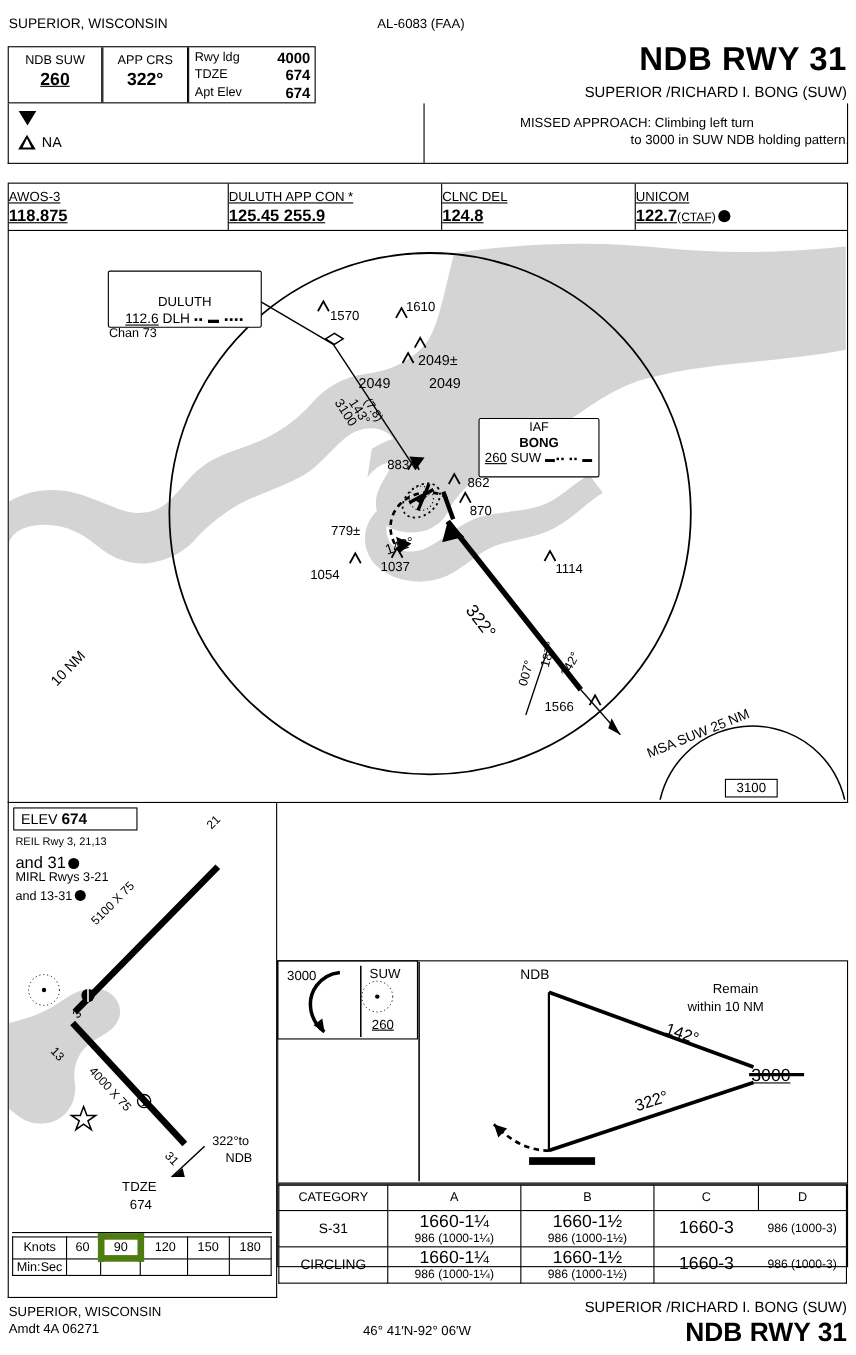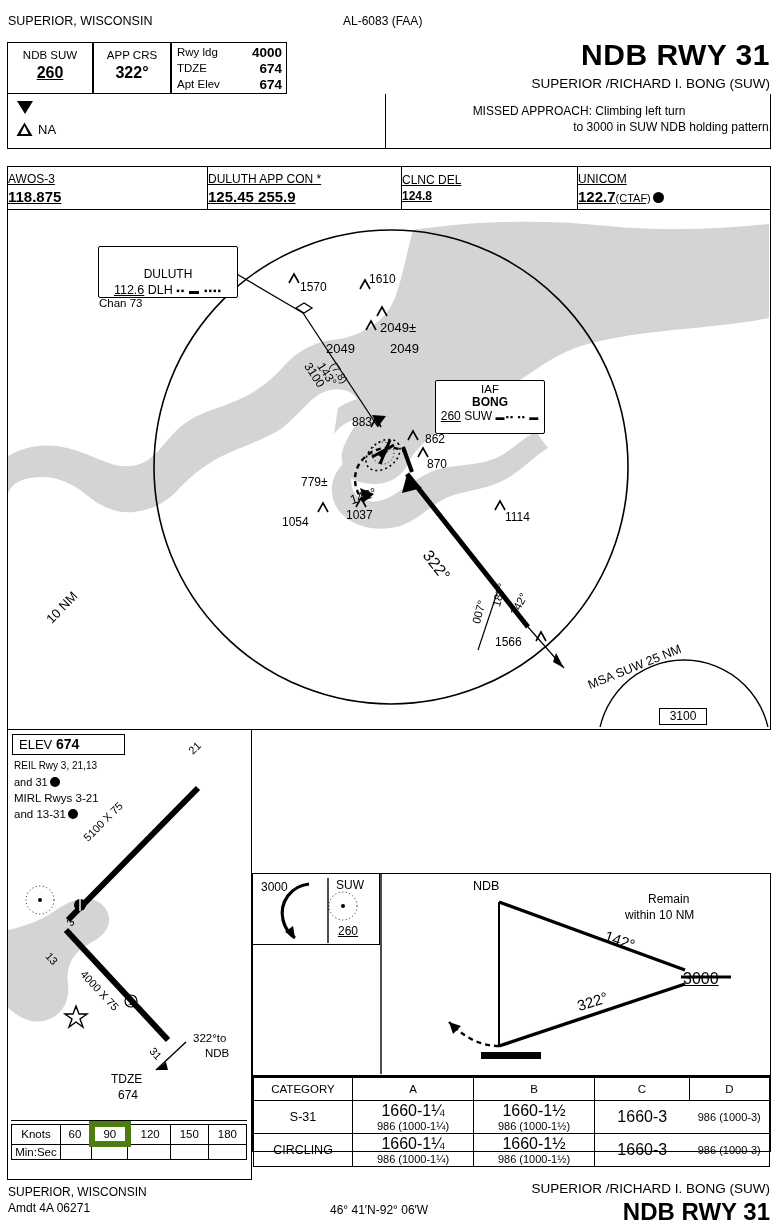--- a/index.html
+++ b/index.html
@@ -61,21 +61,21 @@
     <div class="bx col" style="left:0;top:0;width:200px;height:100%;border-right:1.5px solid #000;">
       <div style="font-size:12px;">AWOS-3</div>
       <div style="font-size:15px;font-weight:bold;margin-top:2px;">118.875</div>
     </div>
     <div class="bx col" style="left:200px;top:0;width:194px;height:100%;border-right:1.5px solid #000;">
       <div style="font-size:12px;">DULUTH APP CON *</div>
       <div style="font-size:15px;font-weight:bold;margin-top:2px;">125.45  255.9</div>
     </div>
     <div class="bx col" style="left:394px;top:0;width:176px;height:100%;border-right:1.5px solid #000;">
       <div style="font-size:12px;">CLNC DEL</div>
-      <div style="font-size:12px;font-weight:bold;margin-top:2px;">124.8</div>
+      <div style="font-size:15px;font-weight:bold;margin-top:2px;">124.8</div>
     </div>
     <div class="bx col" style="left:570px;top:0;width:194px;height:100%;">
       <div style="font-size:12px;">UNICOM</div>
       <div style="font-size:15px;font-weight:bold;margin-top:2px;">
         <span>122.7</span><span style="font-size:11px;font-weight:normal;">(CTAF)</span><span style="display:inline-block;width:11px;height:11px;border-radius:50%;background:#000;position:relative;top:1px;margin-left:2px;"></span>
       </div>
     </div>
   </div>
 
   <div class="bx b" style="left:7px;top:210px;width:764px;height:520px;border-top:none;">
@@ -204,21 +204,21 @@
       <polygon points="148,340 158,332 160,340" fill="#000"></polygon>
     </svg>
 
     <div class="bx b" style="left:4px;top:4px;width:113px;height:21px;background:#fff;">
       <div style="font-size:13px;line-height:19px;padding-left:6px;">
         <span>ELEV</span>
         <span style="font-weight:bold;font-size:14px;">674</span>
       </div>
     </div>
     <div class="t" style="left:6px;top:30px;font-size:10px;">REIL Rwy 3, 21,13</div>
-    <div class="t" style="left:6px;top:46px;font-size:11px;text-align:center;"><span>and 31</span><span style="display:inline-block;width:10px;height:10px;border-radius:50%;background:#000;position:relative;top:1px;margin-left:2px;"></span></div>
+    <div class="t" style="left:6px;top:46px;font-size:15px;text-align:center;"><span>and 31</span><span style="display:inline-block;width:10px;height:10px;border-radius:50%;background:#000;position:relative;top:1px;margin-left:2px;"></span></div>
     <div class="t" style="left:6px;top:62px;font-size:11.5px;">MIRL Rwys 3-21</div>
     <div class="t" style="left:6px;top:78px;font-size:11.5px;"><span>and 13-31</span><span style="display:inline-block;width:10px;height:10px;border-radius:50%;background:#000;position:relative;top:1px;margin-left:2px;"></span></div>
 
     <div class="t" style="left:73px;top:105px;font-size:11px;transform:rotate(-45deg);transform-origin:left top;">5100 X 75</div>
     <div class="t" style="left:79px;top:238px;font-size:11px;transform:rotate(47deg);transform-origin:left top;">4000 X 75</div>
     <div class="t" style="left:178px;top:18px;font-size:11px;transform:rotate(-45deg);transform-origin:left top;">21</div>
     <div class="t" style="left:56px;top:190px;font-size:11px;transform:rotate(-45deg);transform-origin:left top;">3</div>
     <div class="t" style="left:44px;top:220px;font-size:11px;transform:rotate(47deg);transform-origin:left top;">13</div>
     <div class="t" style="left:148px;top:315px;font-size:11px;transform:rotate(47deg);transform-origin:left top;">31</div>
     <div class="t" style="left:103px;top:342px;font-size:12px;">TDZE</div>

